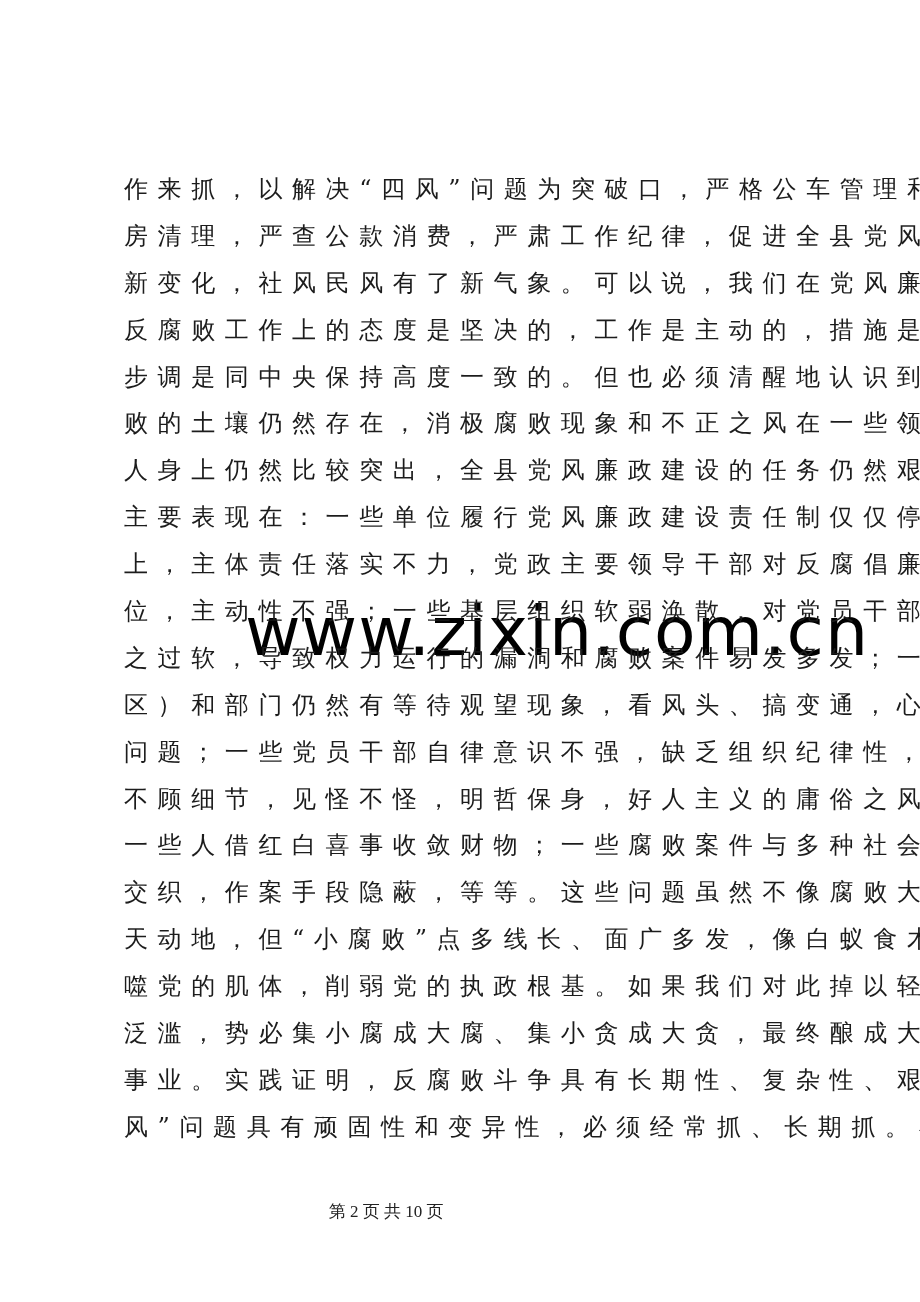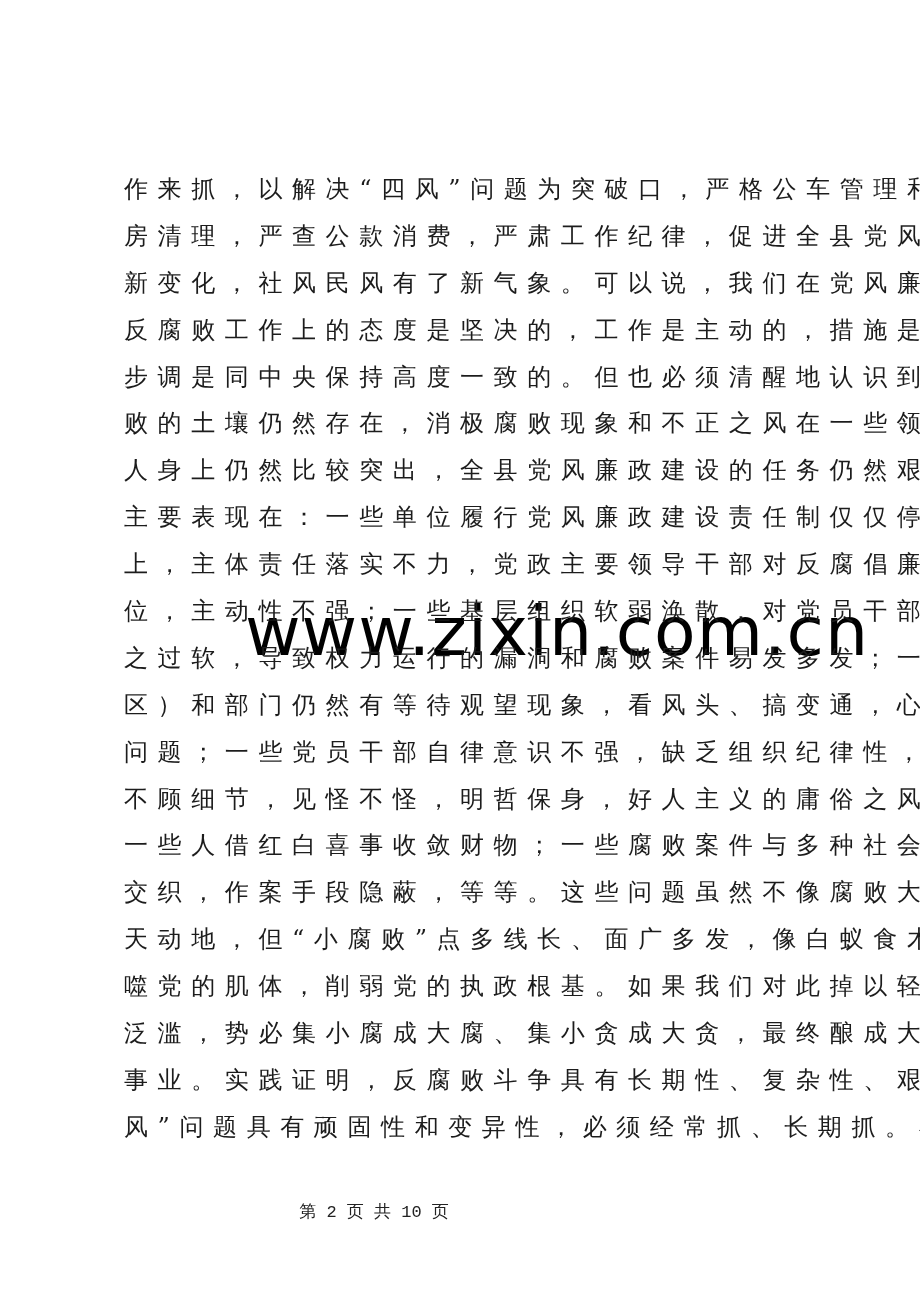--- a/index.html
+++ b/index.html
@@ -42,27 +42,27 @@
       font-family: "DejaVu Sans", "Liberation Sans", sans-serif;
       font-size: 68px;
       color: #000000;
       letter-spacing: 1px;
       z-index: 0;
       pointer-events: none;
     }
     .body-text { z-index: 1; }
     .footer {
       position: absolute;
-      left: 0;
+      left: 12px;
       width: 748px;
       top: 1200px;
       text-align: center;
       font-size: 17px;
       color: #222;
-      font-family: Liberation Mono, monospace;
+      font-family: Liberation Serif, serif;
     }
   </style>
 </head>
 <body>
 
 <div class="page">
 
   <div class="watermark">www.zixin.com.cn</div>
 
   <div class="body-text">

